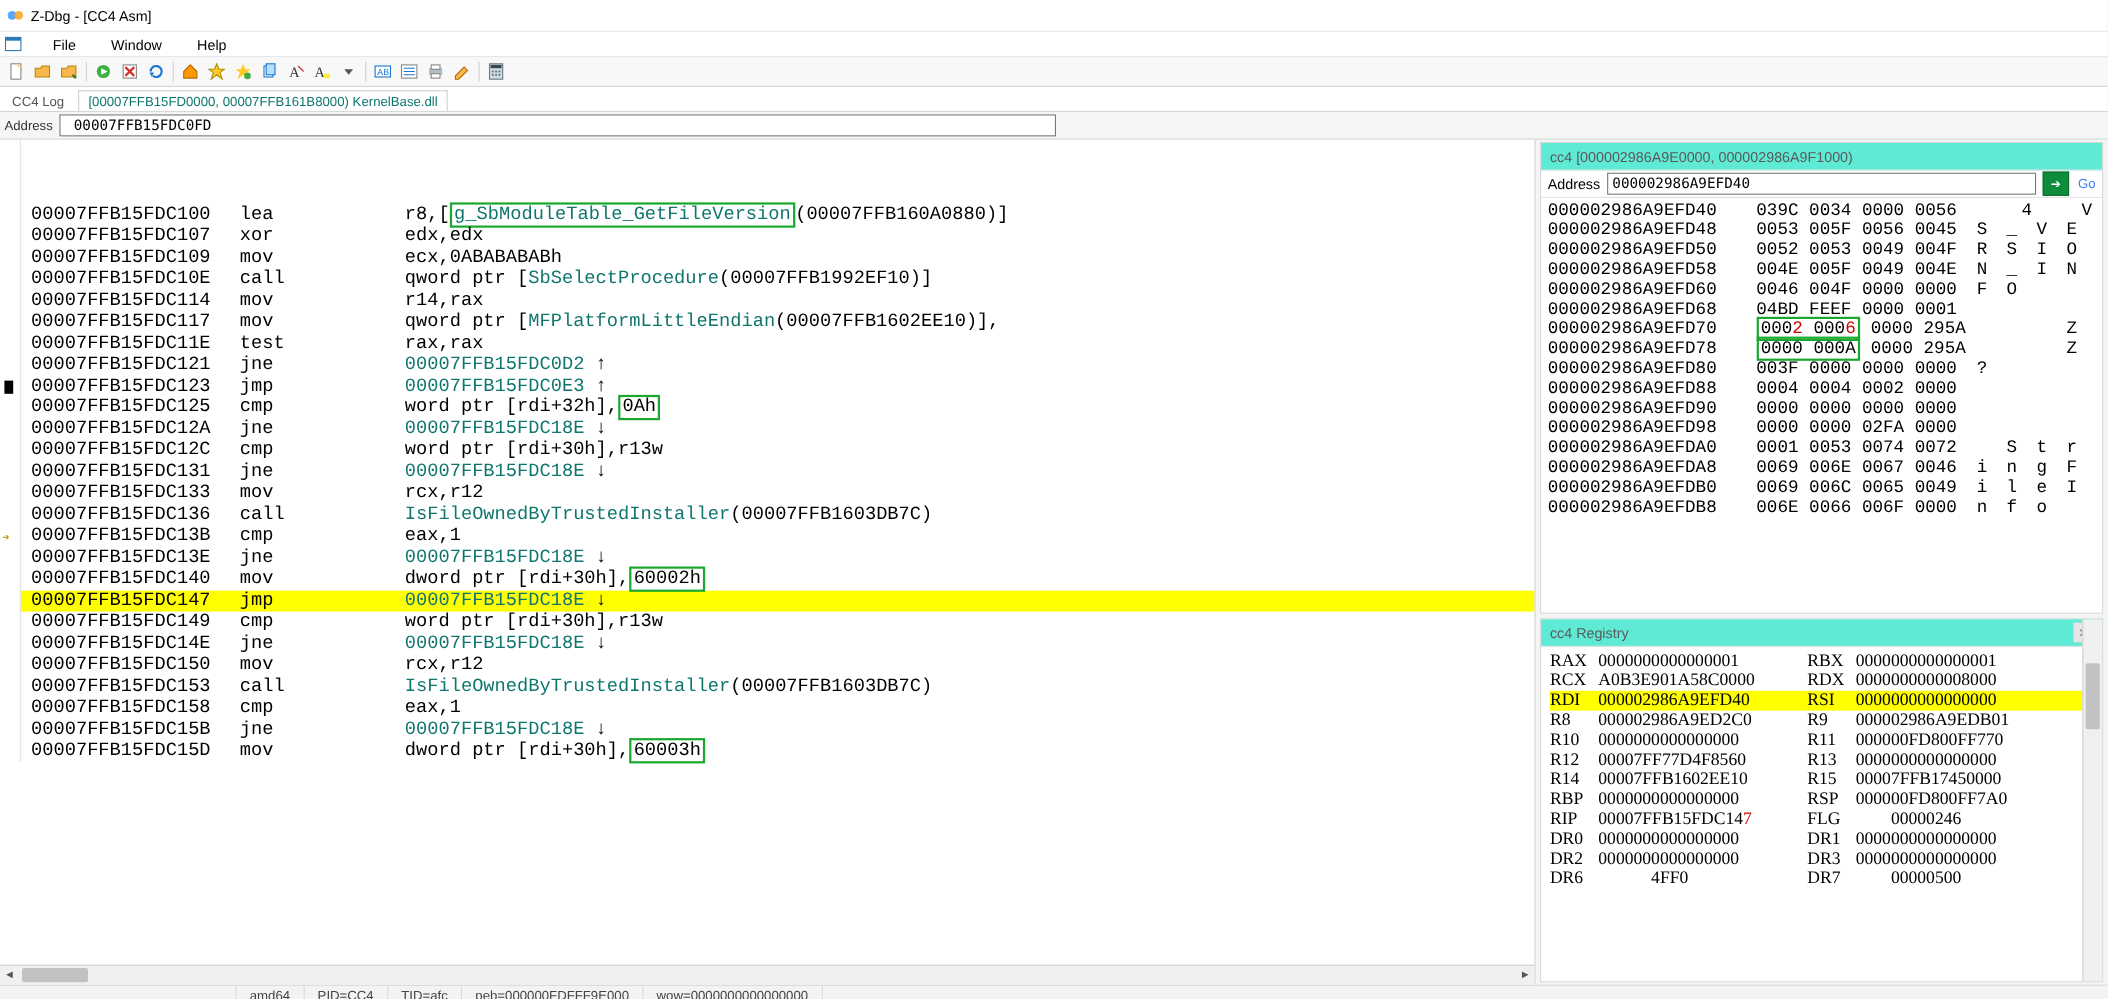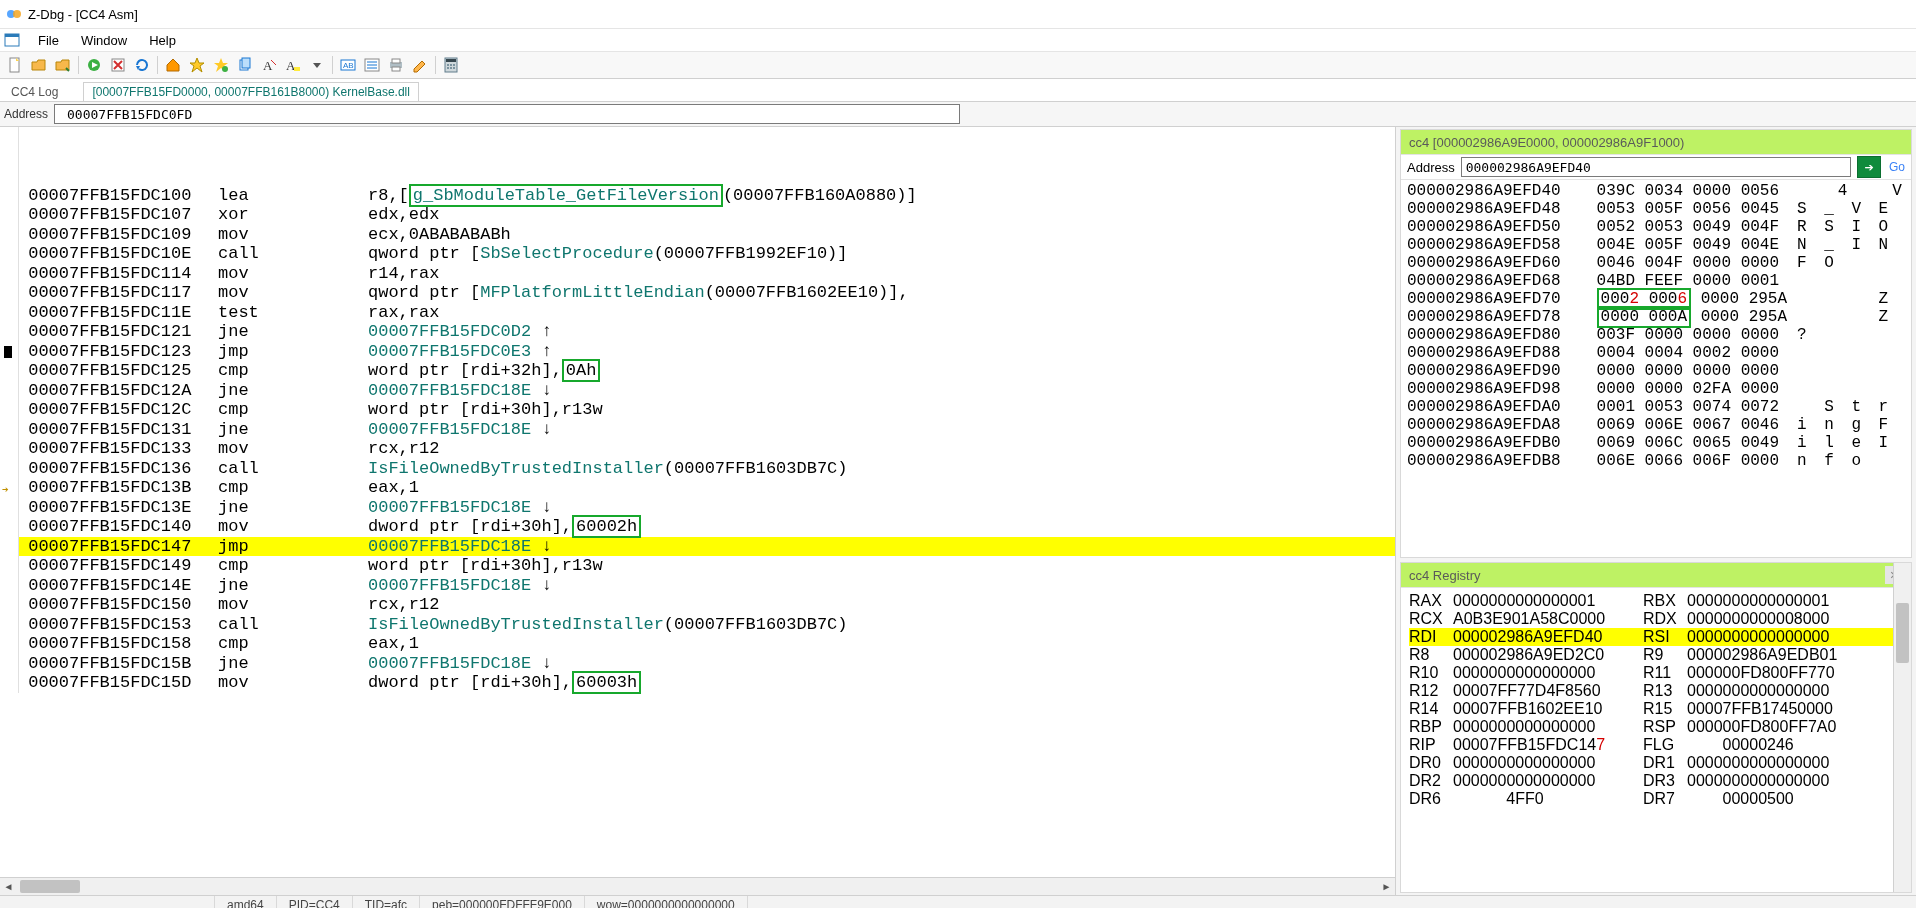--- a/index.html
+++ b/index.html
@@ -1,25 +1,25 @@
 <!DOCTYPE html>
 <html><head>
 <meta charset="utf-8">
 <style>
 html,body{margin:0;padding:0;font-family:"Segoe UI",Arial,sans-serif;font-size:13px;color:#000;background:#f0f0f0;overflow:hidden}
 .titlebar{display:flex;align-items:center;height:28px;background:#fff;border-bottom:1px solid #e5e5e5;padding:0 6px;gap:6px}
 .titlebar .app-icon{width:16px;height:16px;display:flex;align-items:center;justify-content:center}
 .titlebar .title{color:#000;font-size:13px}
-.menubar{display:flex;align-items:center;height:22px;background:#fff;border-bottom:1px solid #e5e5e5;padding:0 4px;gap:6px}
+.menubar{display:flex;align-items:center;height:22px;background:#fff;border-bottom:1px solid #e5e5e5;padding:0 4px;gap:16px}
 .menubar .menu-icon{width:16px;height:16px;margin-right:4px}
 .menubar .menu-item{padding:2px 8px;cursor:default}
 .toolbar{display:flex;align-items:center;height:26px;background:#f8f8f8;border-bottom:1px solid #d0d0d0;padding:0 4px;gap:2px}
 .tb-btn{width:20px;height:20px;display:flex;align-items:center;justify-content:center;border:1px solid transparent;border-radius:2px;cursor:pointer}
 .tb-sep{width:1px;height:18px;background:#d0d0d0;margin:0 2px}
-.tabbar{display:flex;align-items:flex-end;height:22px;background:#fff;padding:0 2px;gap:16px;border-bottom:1px solid #d0d0d0}
+.tabbar{display:flex;align-items:flex-end;height:22px;background:#fff;padding:0 2px;gap:4px;border-bottom:1px solid #d0d0d0}
 .tab{padding:2px 8px;font-size:12px;color:#555;border:1px solid transparent;border-bottom:none;cursor:pointer}
 .tab.active{background:#fff;border-color:#d0d0d0;color:#0f766e}
 .addrbar{display:flex;align-items:center;height:24px;background:#f6f6f6;border-bottom:1px solid #d0d0d0;padding:0 4px;gap:6px}
 .addrbar .lbl{font-size:12px;color:#333}
 .addrbar input{flex:0 0 auto;width:880px;height:18px;border:1px solid #7a7a7a;padding:0 12px;font-family:Consolas,monospace;font-size:13px}
 .workspace{position:relative;height:calc(100vh - 28px - 22px - 26px - 22px - 24px - 18px);display:flex}
 .asm-pane{flex:1;overflow:hidden;background:#fff;position:relative;border-right:1px solid #d0d0d0}
 .asm-scroll{position:absolute;bottom:0;left:0;right:0;height:17px;background:#f0f0f0;border-top:1px solid #d0d0d0;display:flex}
 .asm-scroll .thumb{position:absolute;left:20px;width:60px;top:2px;bottom:2px;background:#c2c2c2;border-radius:2px}
 .asm-scroll .arrow{width:17px;height:17px;display:flex;align-items:center;justify-content:center;color:#555;font-size:10px}
@@ -30,31 +30,31 @@
 .row.hi{background:#ffff00}
 .col-addr{width:200px;flex:none}
 .col-mn{width:150px;flex:none}
 .col-op{flex:1}
 .c-blue{color:#0f766e}
 .box-green{border:2px solid #17a82c;padding:0 2px;margin:-2px 0}
 .marker{position:absolute;left:2px;font-size:11px;color:#c09000}
 .bp{position:absolute;left:4px;width:8px;height:12px;background:#000}
 .right-col{width:520px;flex:none;display:flex;flex-direction:column;background:#f4f4f4}
 .panel{background:#fff;border:1px solid #d9d9d9;margin:2px 4px;display:flex;flex-direction:column}
-.panel-title{height:24px;display:flex;align-items:center;padding:0 8px;color:#5a5a5a;font-size:13px;background:#bef264;border-bottom:1px solid #e3e3e3}
+.panel-title{height:24px;display:flex;align-items:center;padding:0 8px;color:#5a5a5a;font-size:13px;background:#5eead4;border-bottom:1px solid #e3e3e3}
 .panel .addrbar2{display:flex;align-items:center;height:24px;padding:0 6px;gap:6px;border-bottom:1px solid #e3e3e3}
 .panel .addrbar2 input{flex:1;height:18px;border:1px solid #7a7a7a;font-family:Consolas,monospace;font-size:13px;padding:0 4px}
 .go-btn{width:22px;height:20px;background:#0f8b3c;color:#fff;display:flex;align-items:center;justify-content:center;font-size:11px;border:1px solid #0b6e30;cursor:pointer}
 .go-lbl{font-size:12px;color:#3b82f6;margin-left:2px}
 .mem-rows{font-family:Consolas,"Courier New",monospace;font-size:16px;line-height:18px;white-space:pre;padding:2px 6px 2px 6px;overflow:hidden;position:relative}
 .mem-row{display:flex}
 .mem-addr{width:180px;flex:none}
 .mem-hex{width:210px;flex:none;position:relative}
 .mem-asc{flex:1;letter-spacing:4px}
-.reg-rows{font-family:Liberation Sans, sans-serif;font-size:16px;line-height:18px;white-space:pre;padding:4px 8px;overflow:hidden}
+.reg-rows{font-family:Liberation Serif, serif;font-size:16px;line-height:18px;white-space:pre;padding:4px 8px;overflow:hidden}
 .reg-rows .row2{display:flex}
 .reg-rows .row2.hi{background:#ffff00}
 .reg-nm{width:44px;flex:none}
 .reg-val{width:190px;flex:none}
 .c-red{color:#d40000}
 .statusbar{height:18px;background:#f3f3f3;border-top:1px solid #d0d0d0;display:flex;align-items:center;font-size:12px;color:#444}
 .statusbar .cell{padding:0 12px;border-right:1px solid #d9d9d9;height:100%;display:flex;align-items:center}
 .vscroll{position:absolute;right:0;top:0;bottom:0;width:17px;background:#f0f0f0;border-left:1px solid #d0d0d0}
 .vscroll .thumb{position:absolute;left:2px;right:2px;top:40px;height:60px;background:#c2c2c2;border-radius:2px}
 .reg-close{margin-left:auto;width:18px;height:18px;background:#e5e5e5;display:flex;align-items:center;justify-content:center;color:#888;font-size:11px}

